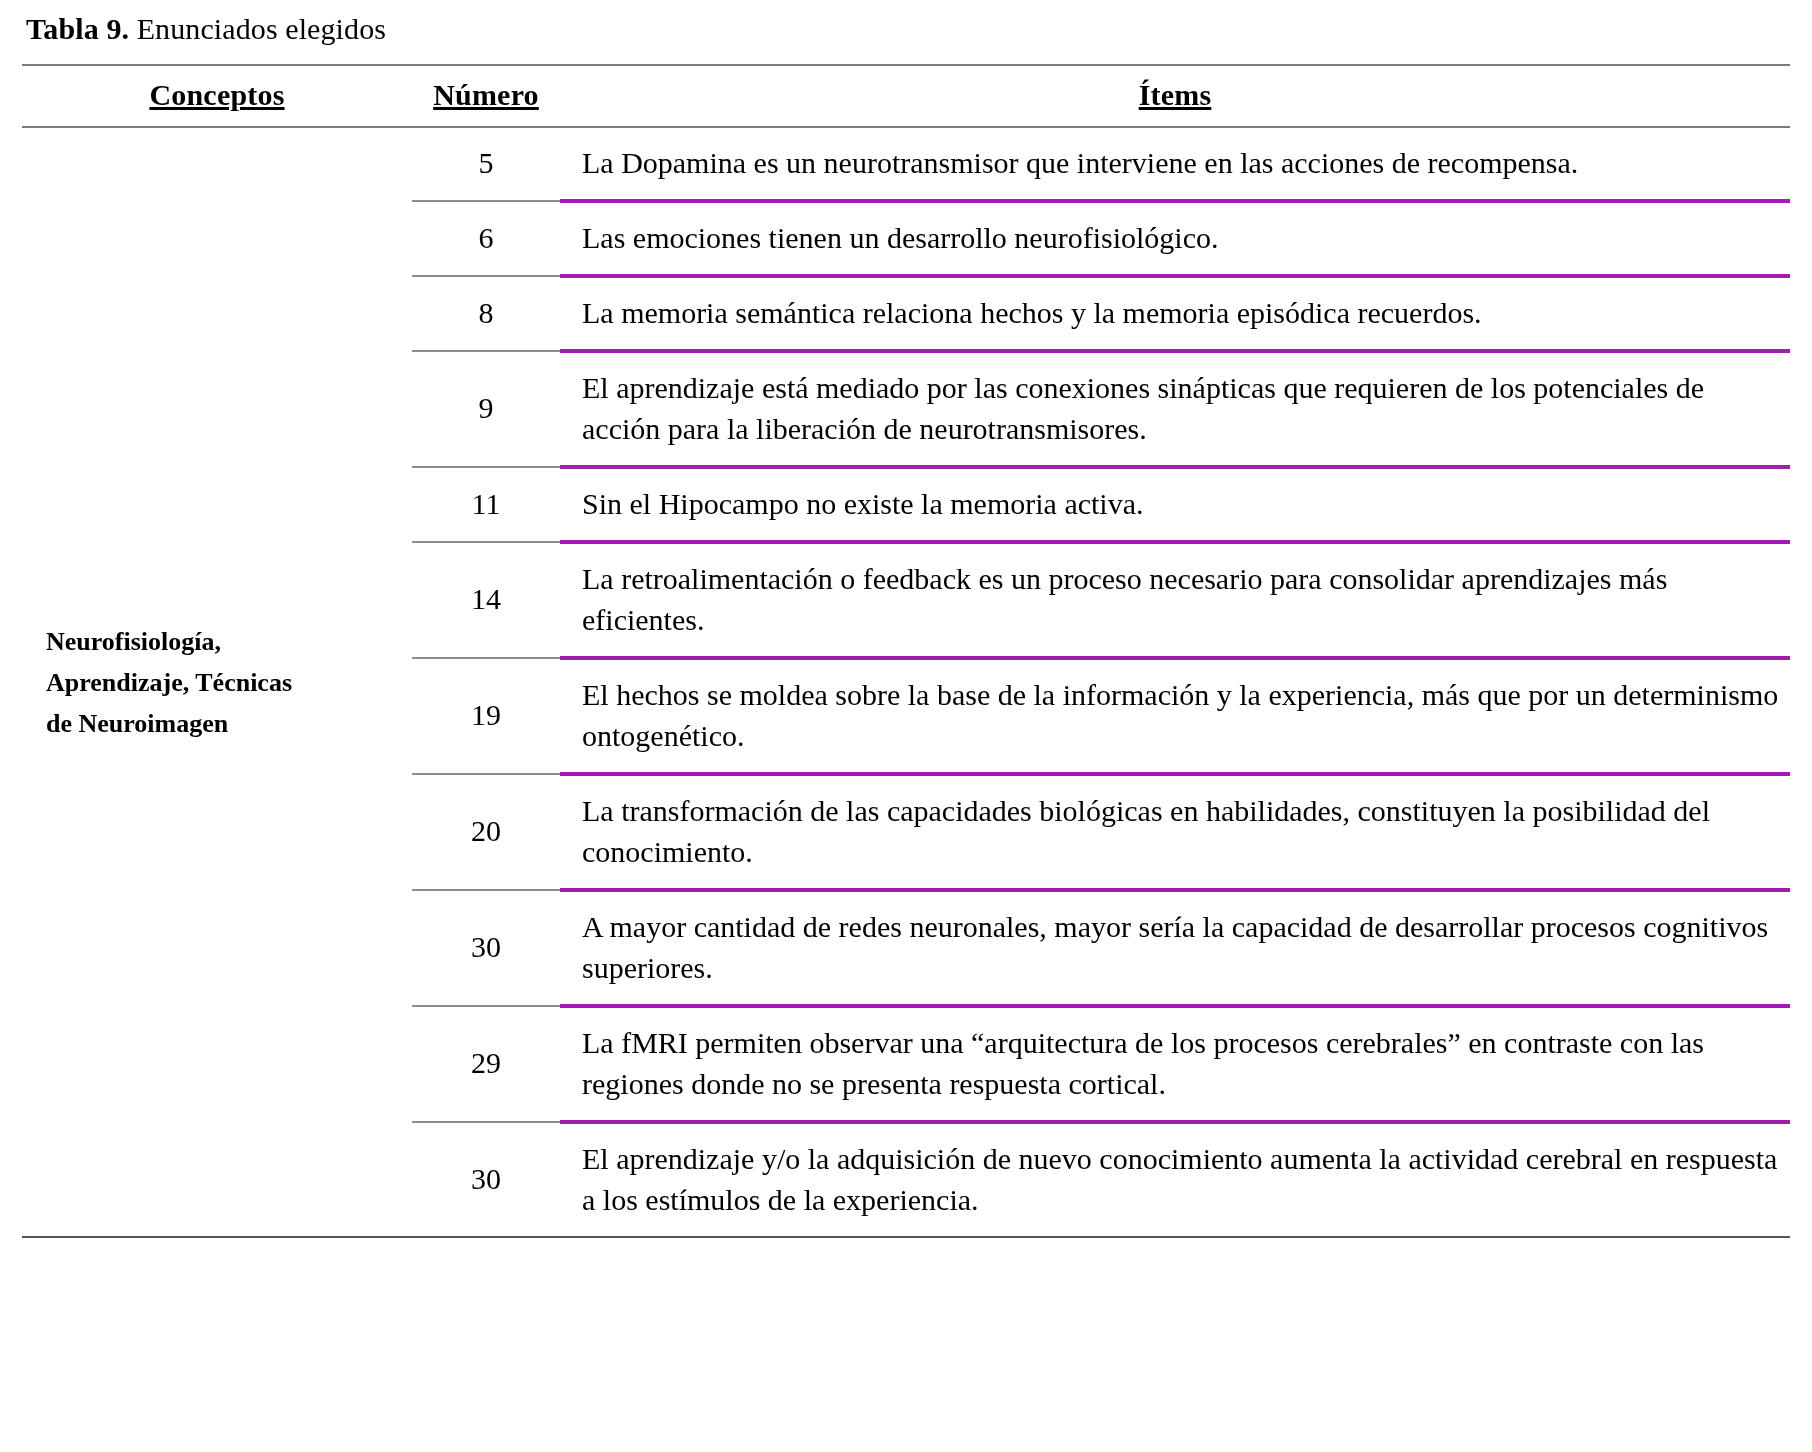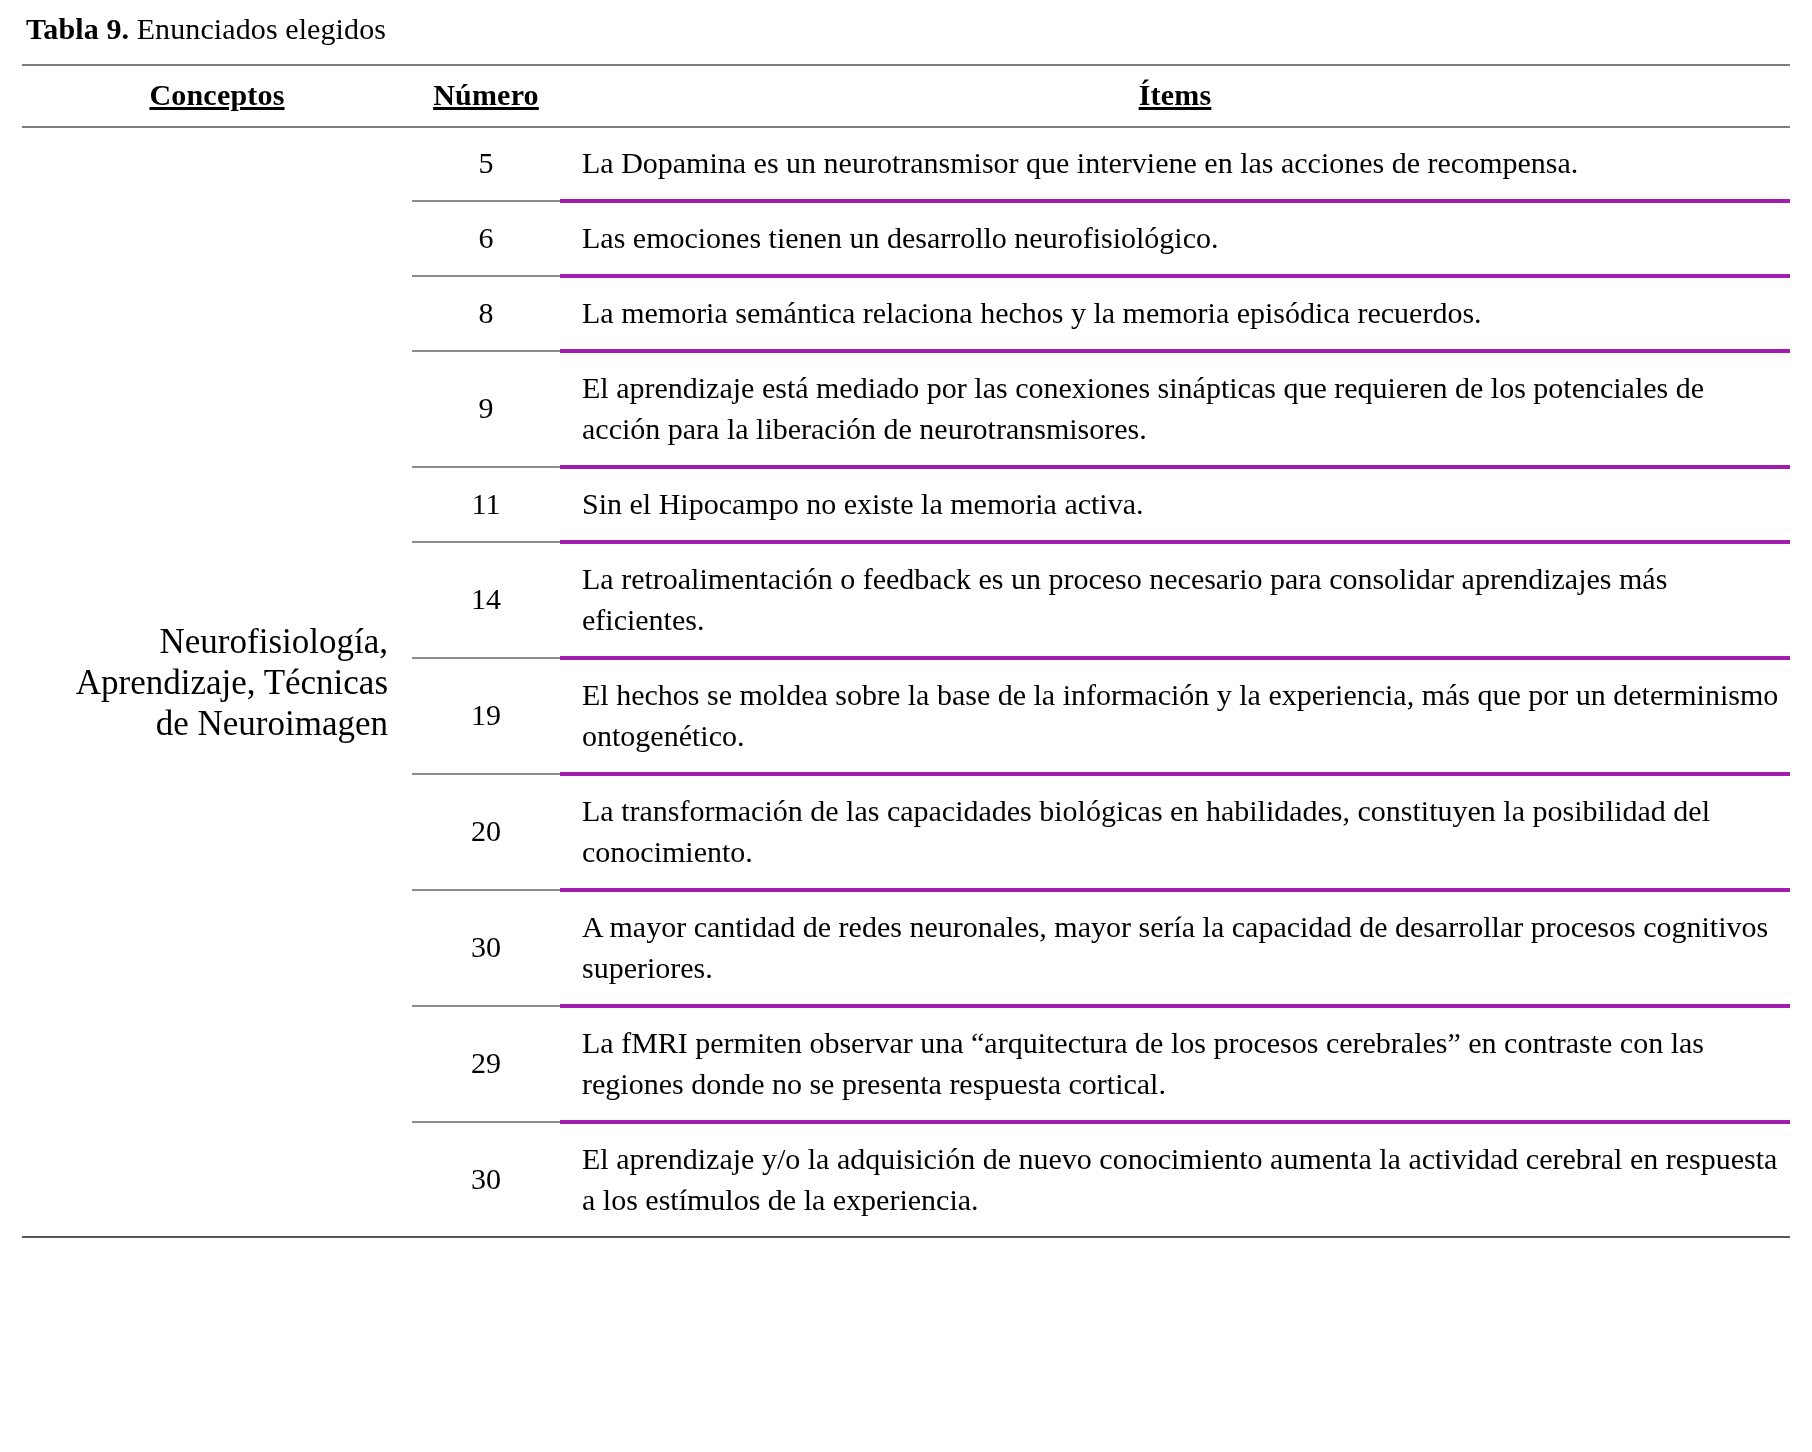--- a/index.html
+++ b/index.html
@@ -64,26 +64,27 @@
     border-bottom: 2px solid #7d7d7d;
     text-decoration: underline;
   }
   thead th.h-concept { letter-spacing: 0.2px; }
   thead th.h-num     { letter-spacing: 0.2px; margin-top: 28px; }
   thead th.h-item    { letter-spacing: 0.2px; }
 
   
   td.concept-cell {
     vertical-align: middle;
-    text-align: right;
-    font-size: 35px;
+    text-align: left;
+    font-size: 26px;
     line-height: 41px;
     padding: 0 24px;
     border: none;
     font-family: "Liberation Serif", "DejaVu Serif", serif;
+    font-weight: bold;
   }
   td.concept-cell .concept-text {
     display: block;
     white-space: pre-line;
   }
 
   
   td.num-cell {
     text-align: center;
     vertical-align: middle;

